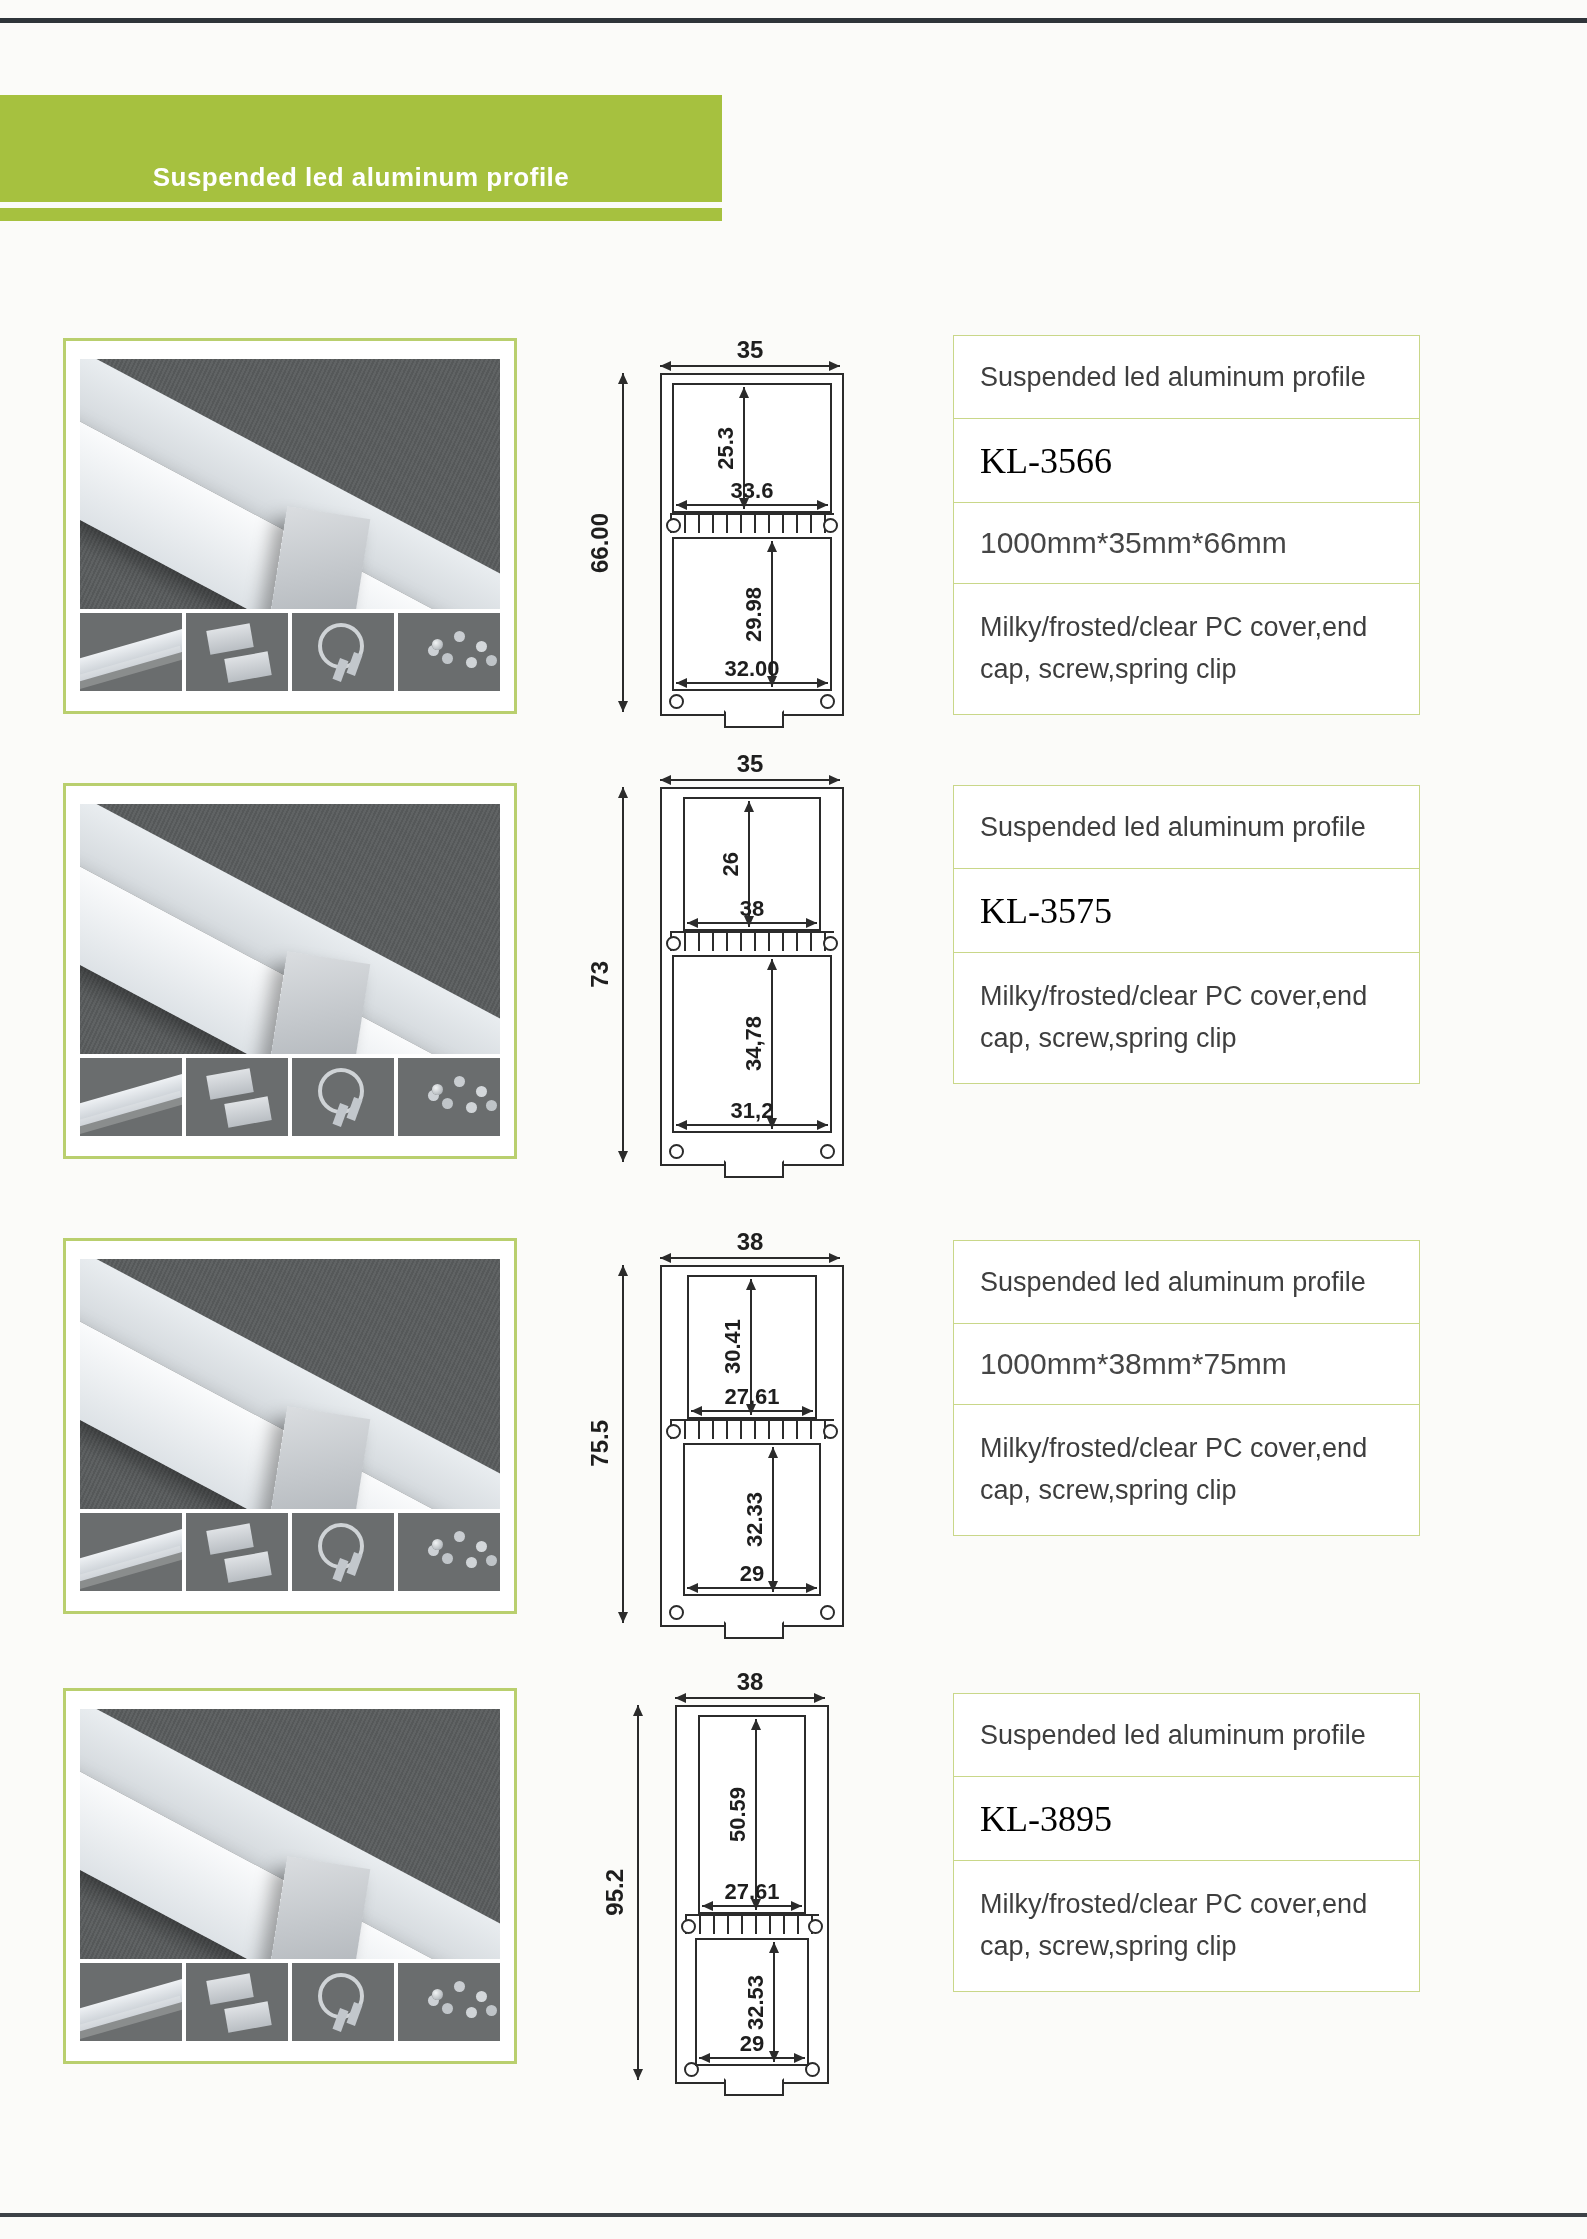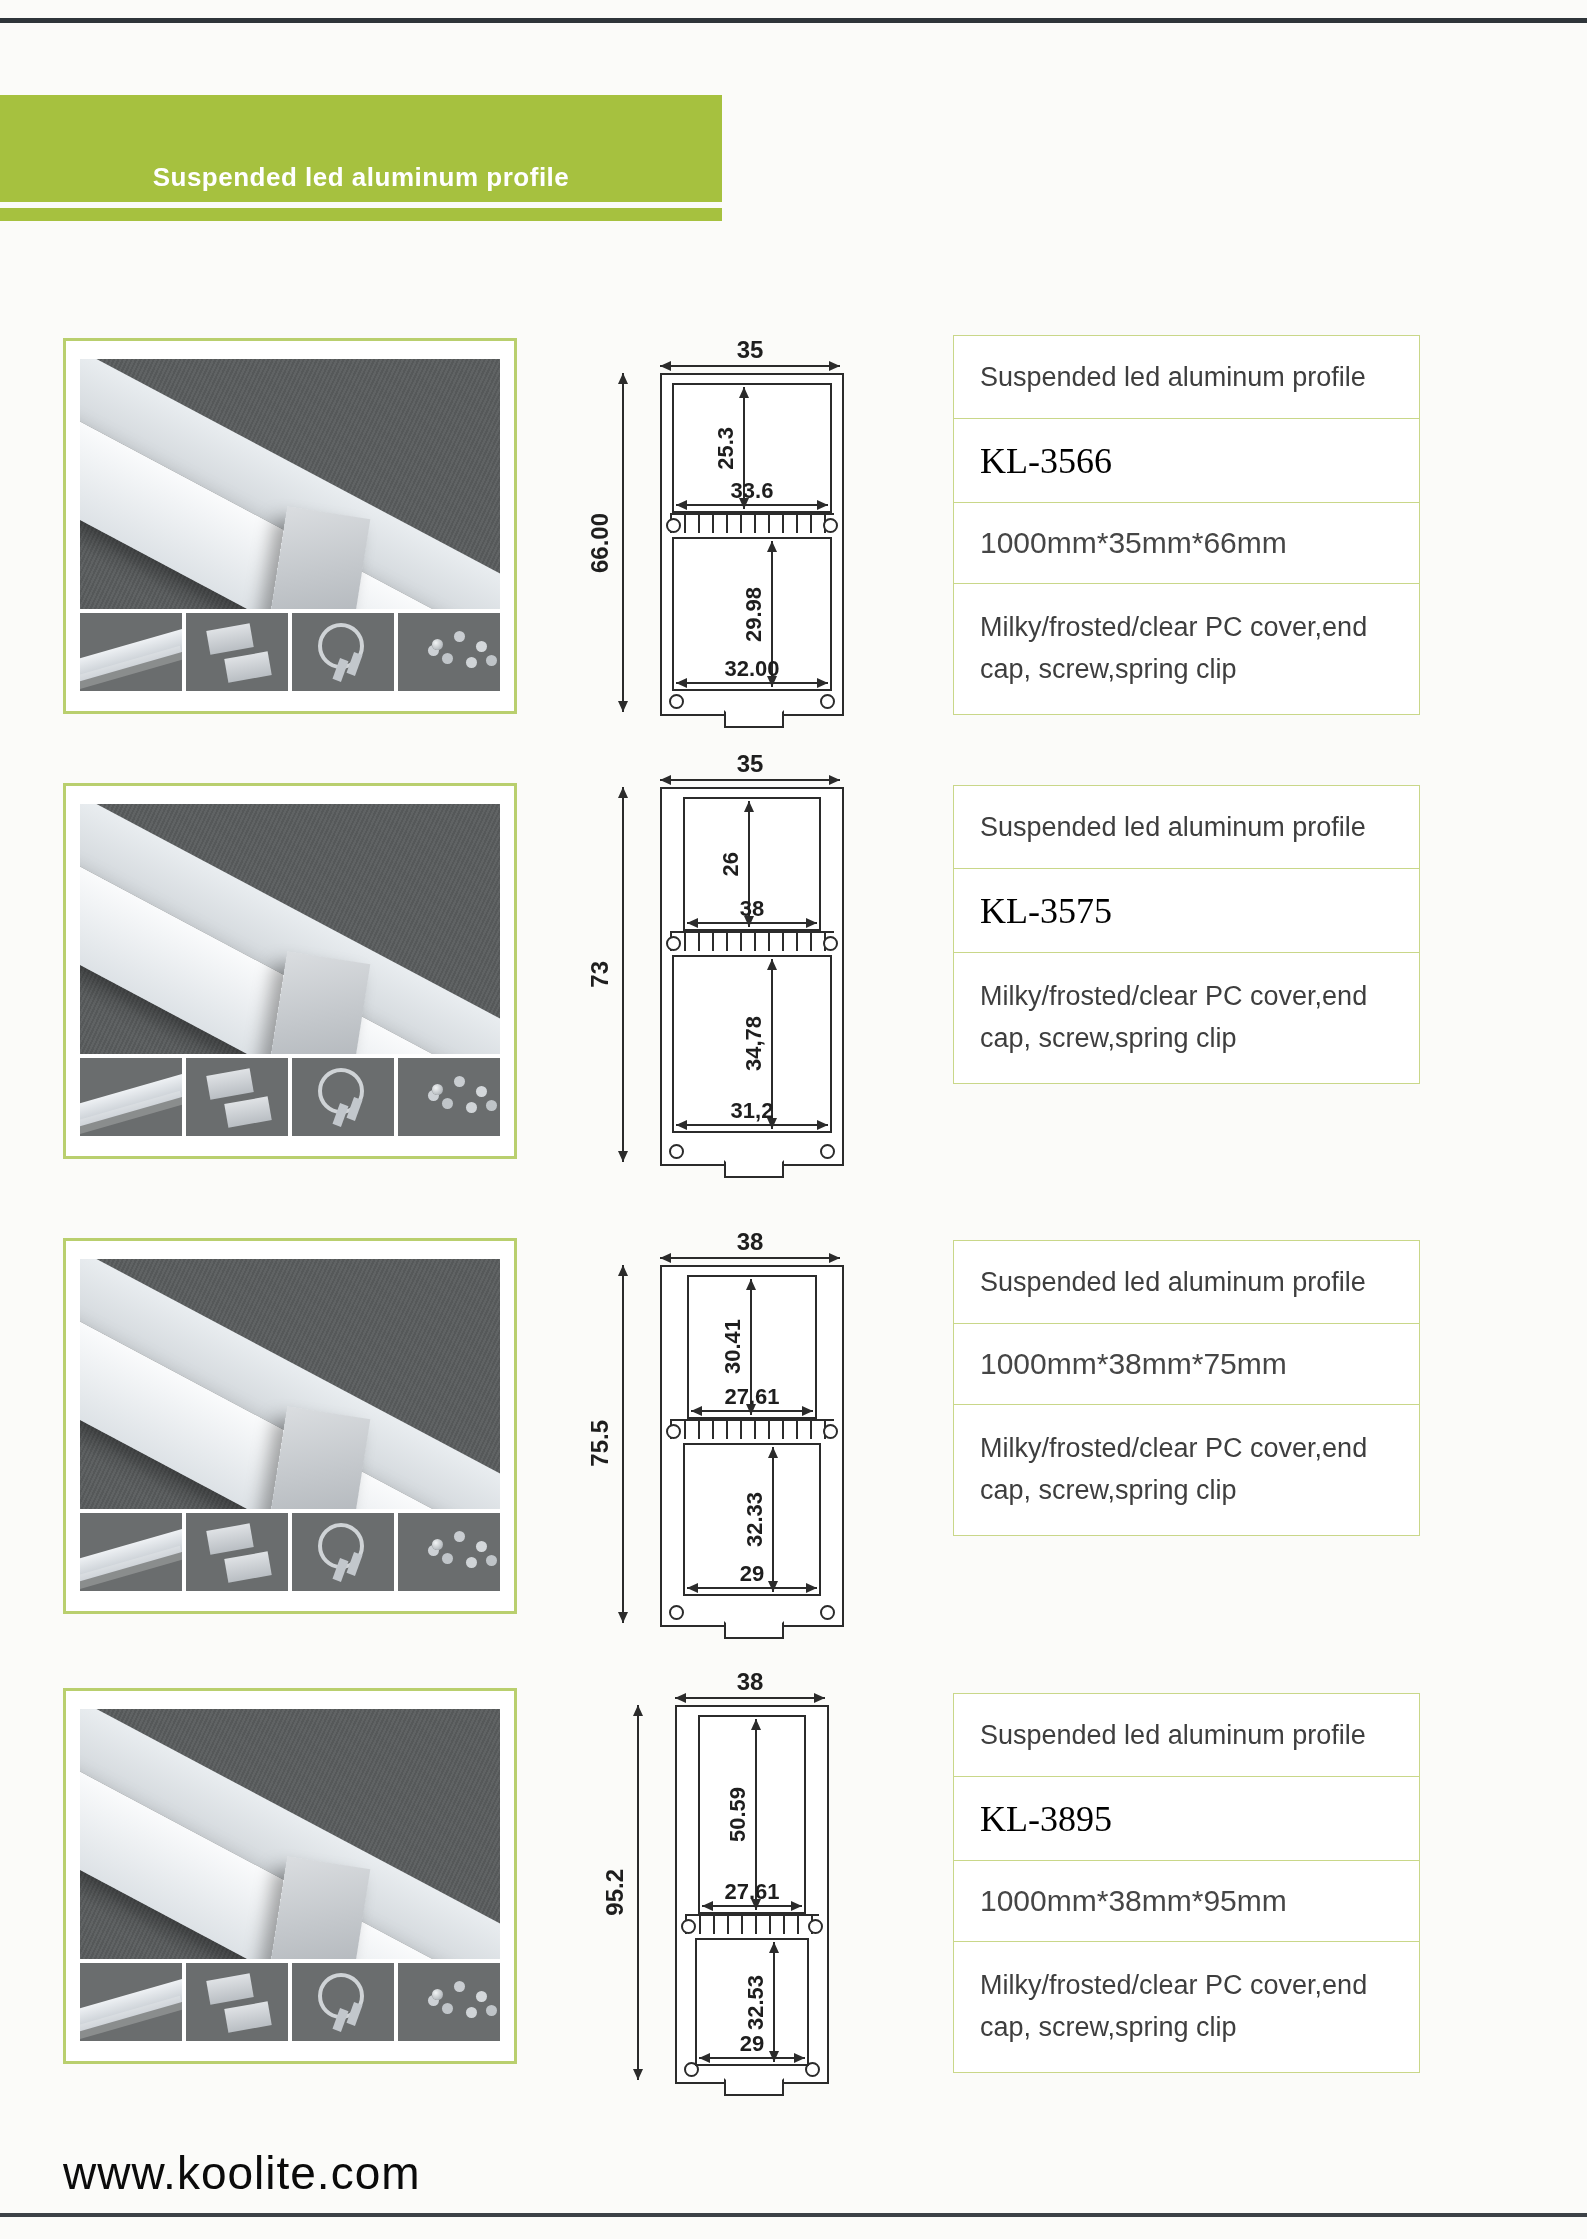--- a/index.html
+++ b/index.html
@@ -445,26 +445,22 @@
       </div>
     </div>
 
     <div class="spec-table" style="top: 18px;">
       <div class="trow title">
         <span>Suspended led aluminum profile</span>
       </div>
       <div class="trow model">
         <span>KL-3895</span>
       </div>
-      <div class="trow size">
-        <span>1000mm*38mm*95mm</span>
-      </div>
       <div class="trow acc">
         <span>Milky/frosted/clear PC cover,end cap, screw,spring clip</span>
       </div>
     </div>
 
   </section>
 </div>
 
-  <div class="website">www.koolite.com</div>
   <div class="bottom-rule"></div>
 </div>
 
 </body></html>

